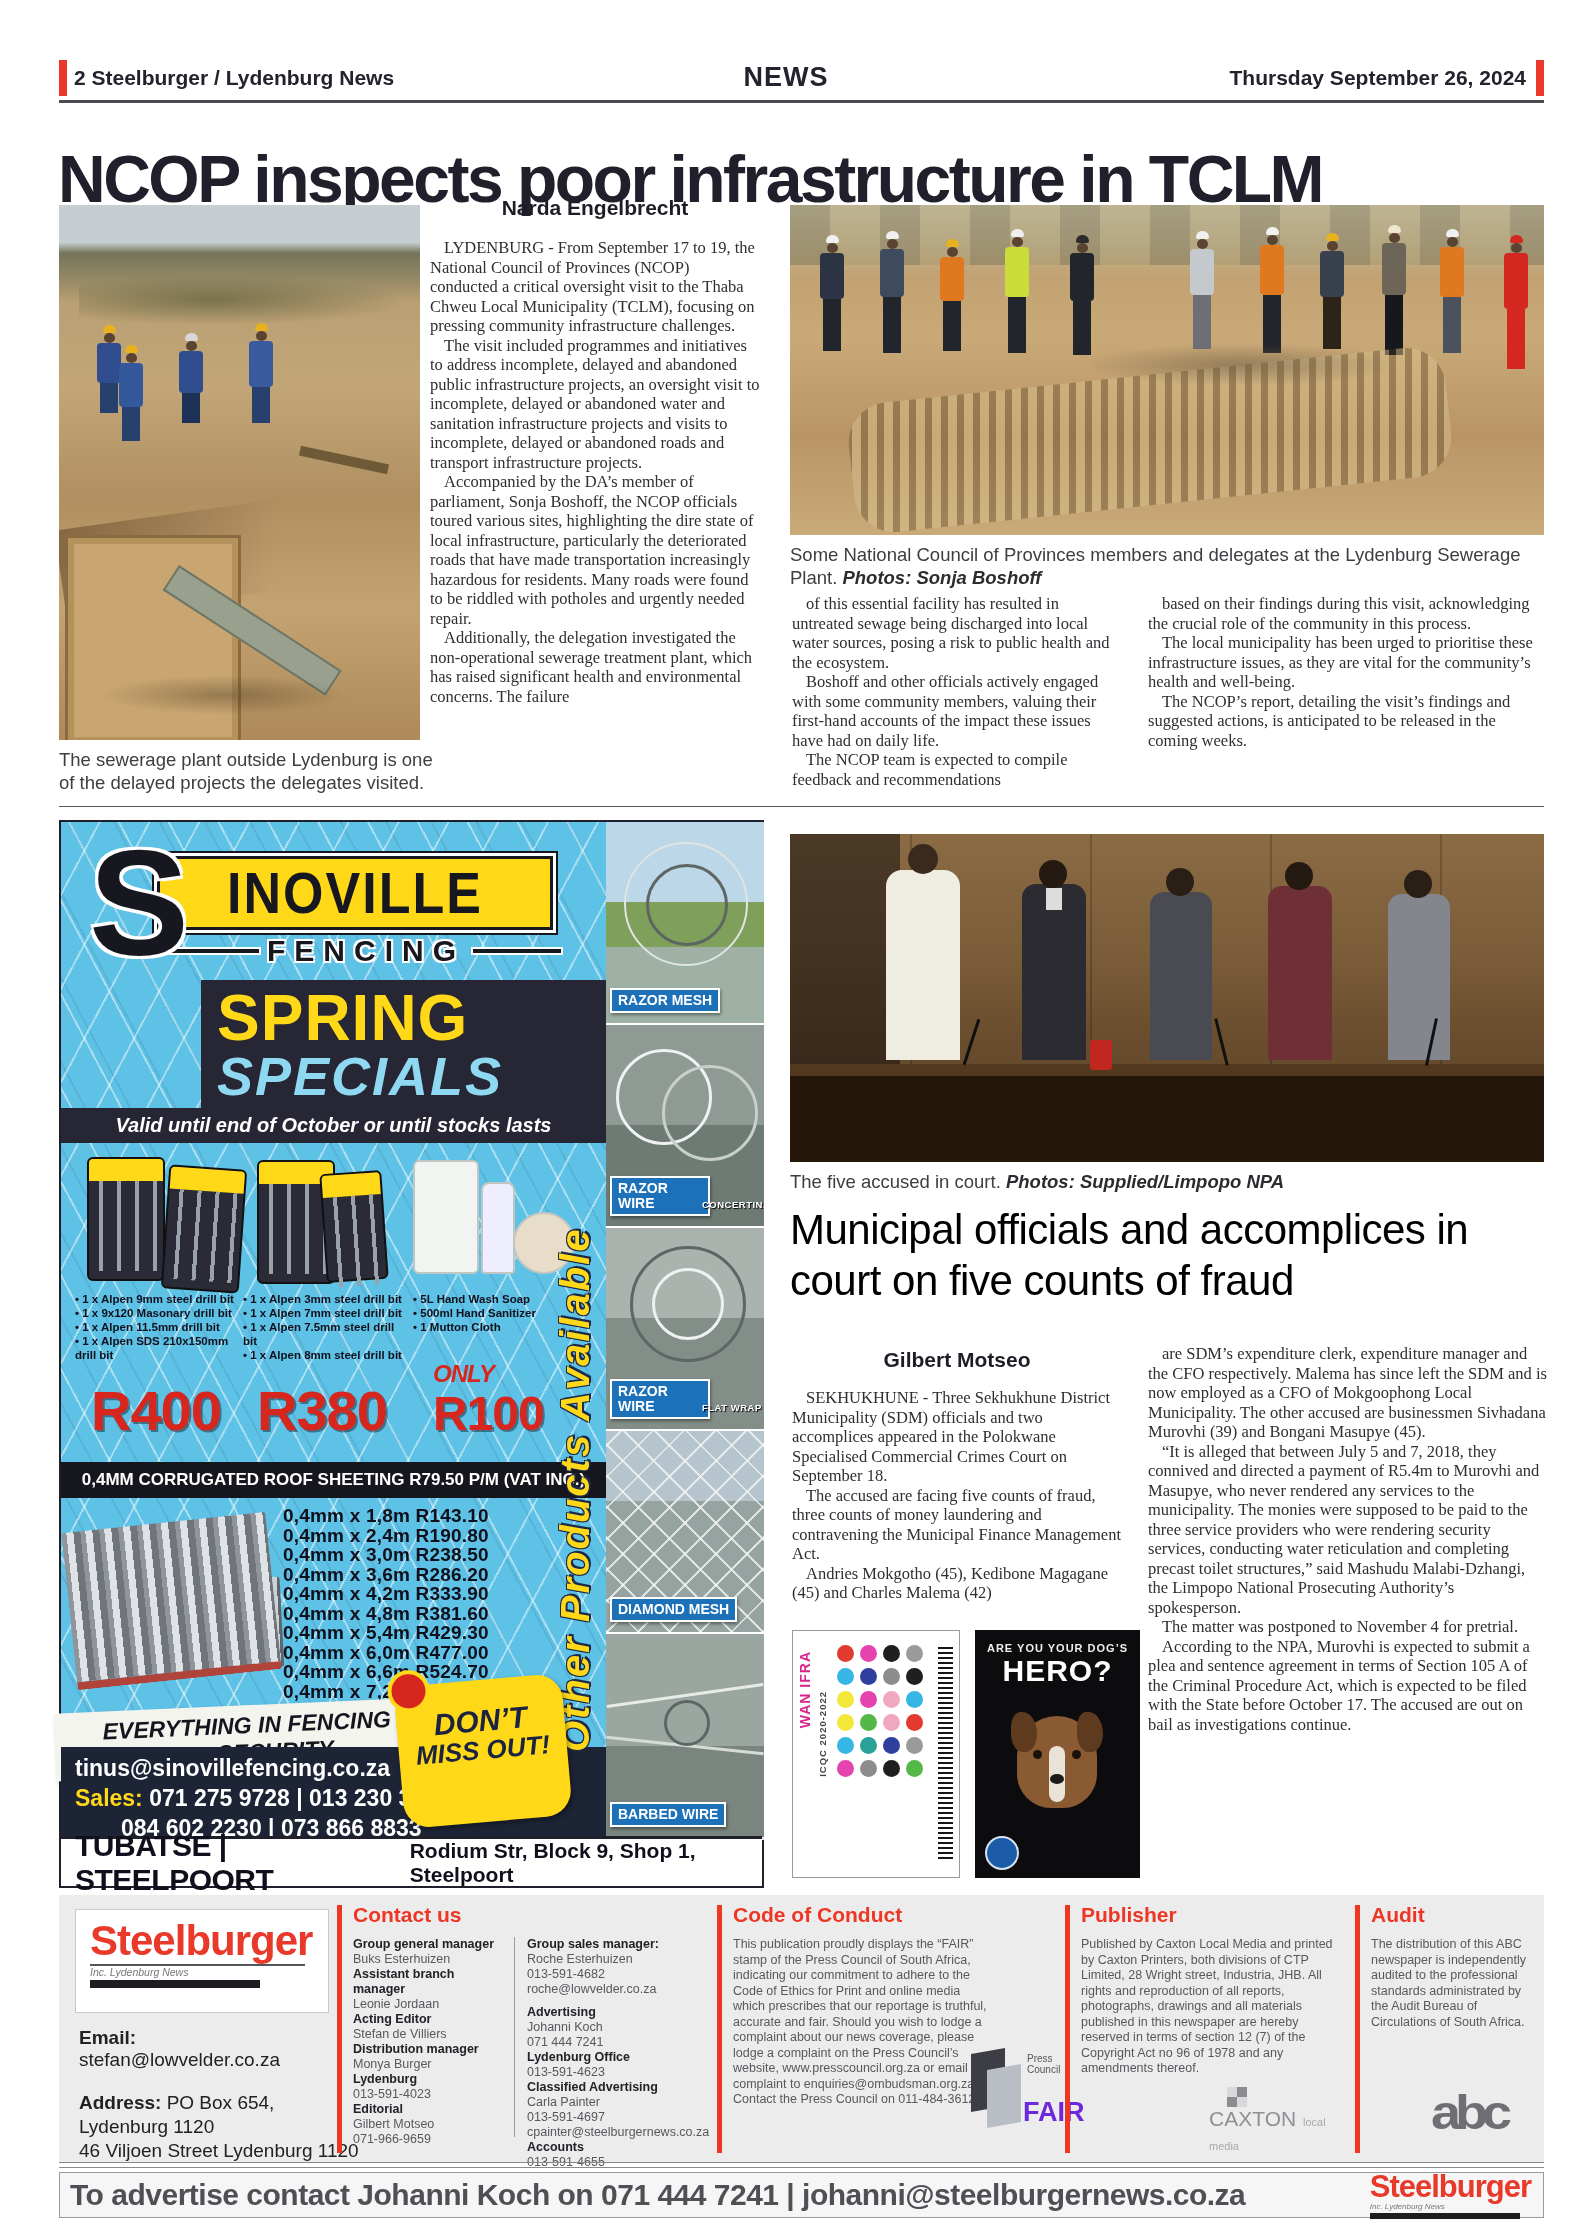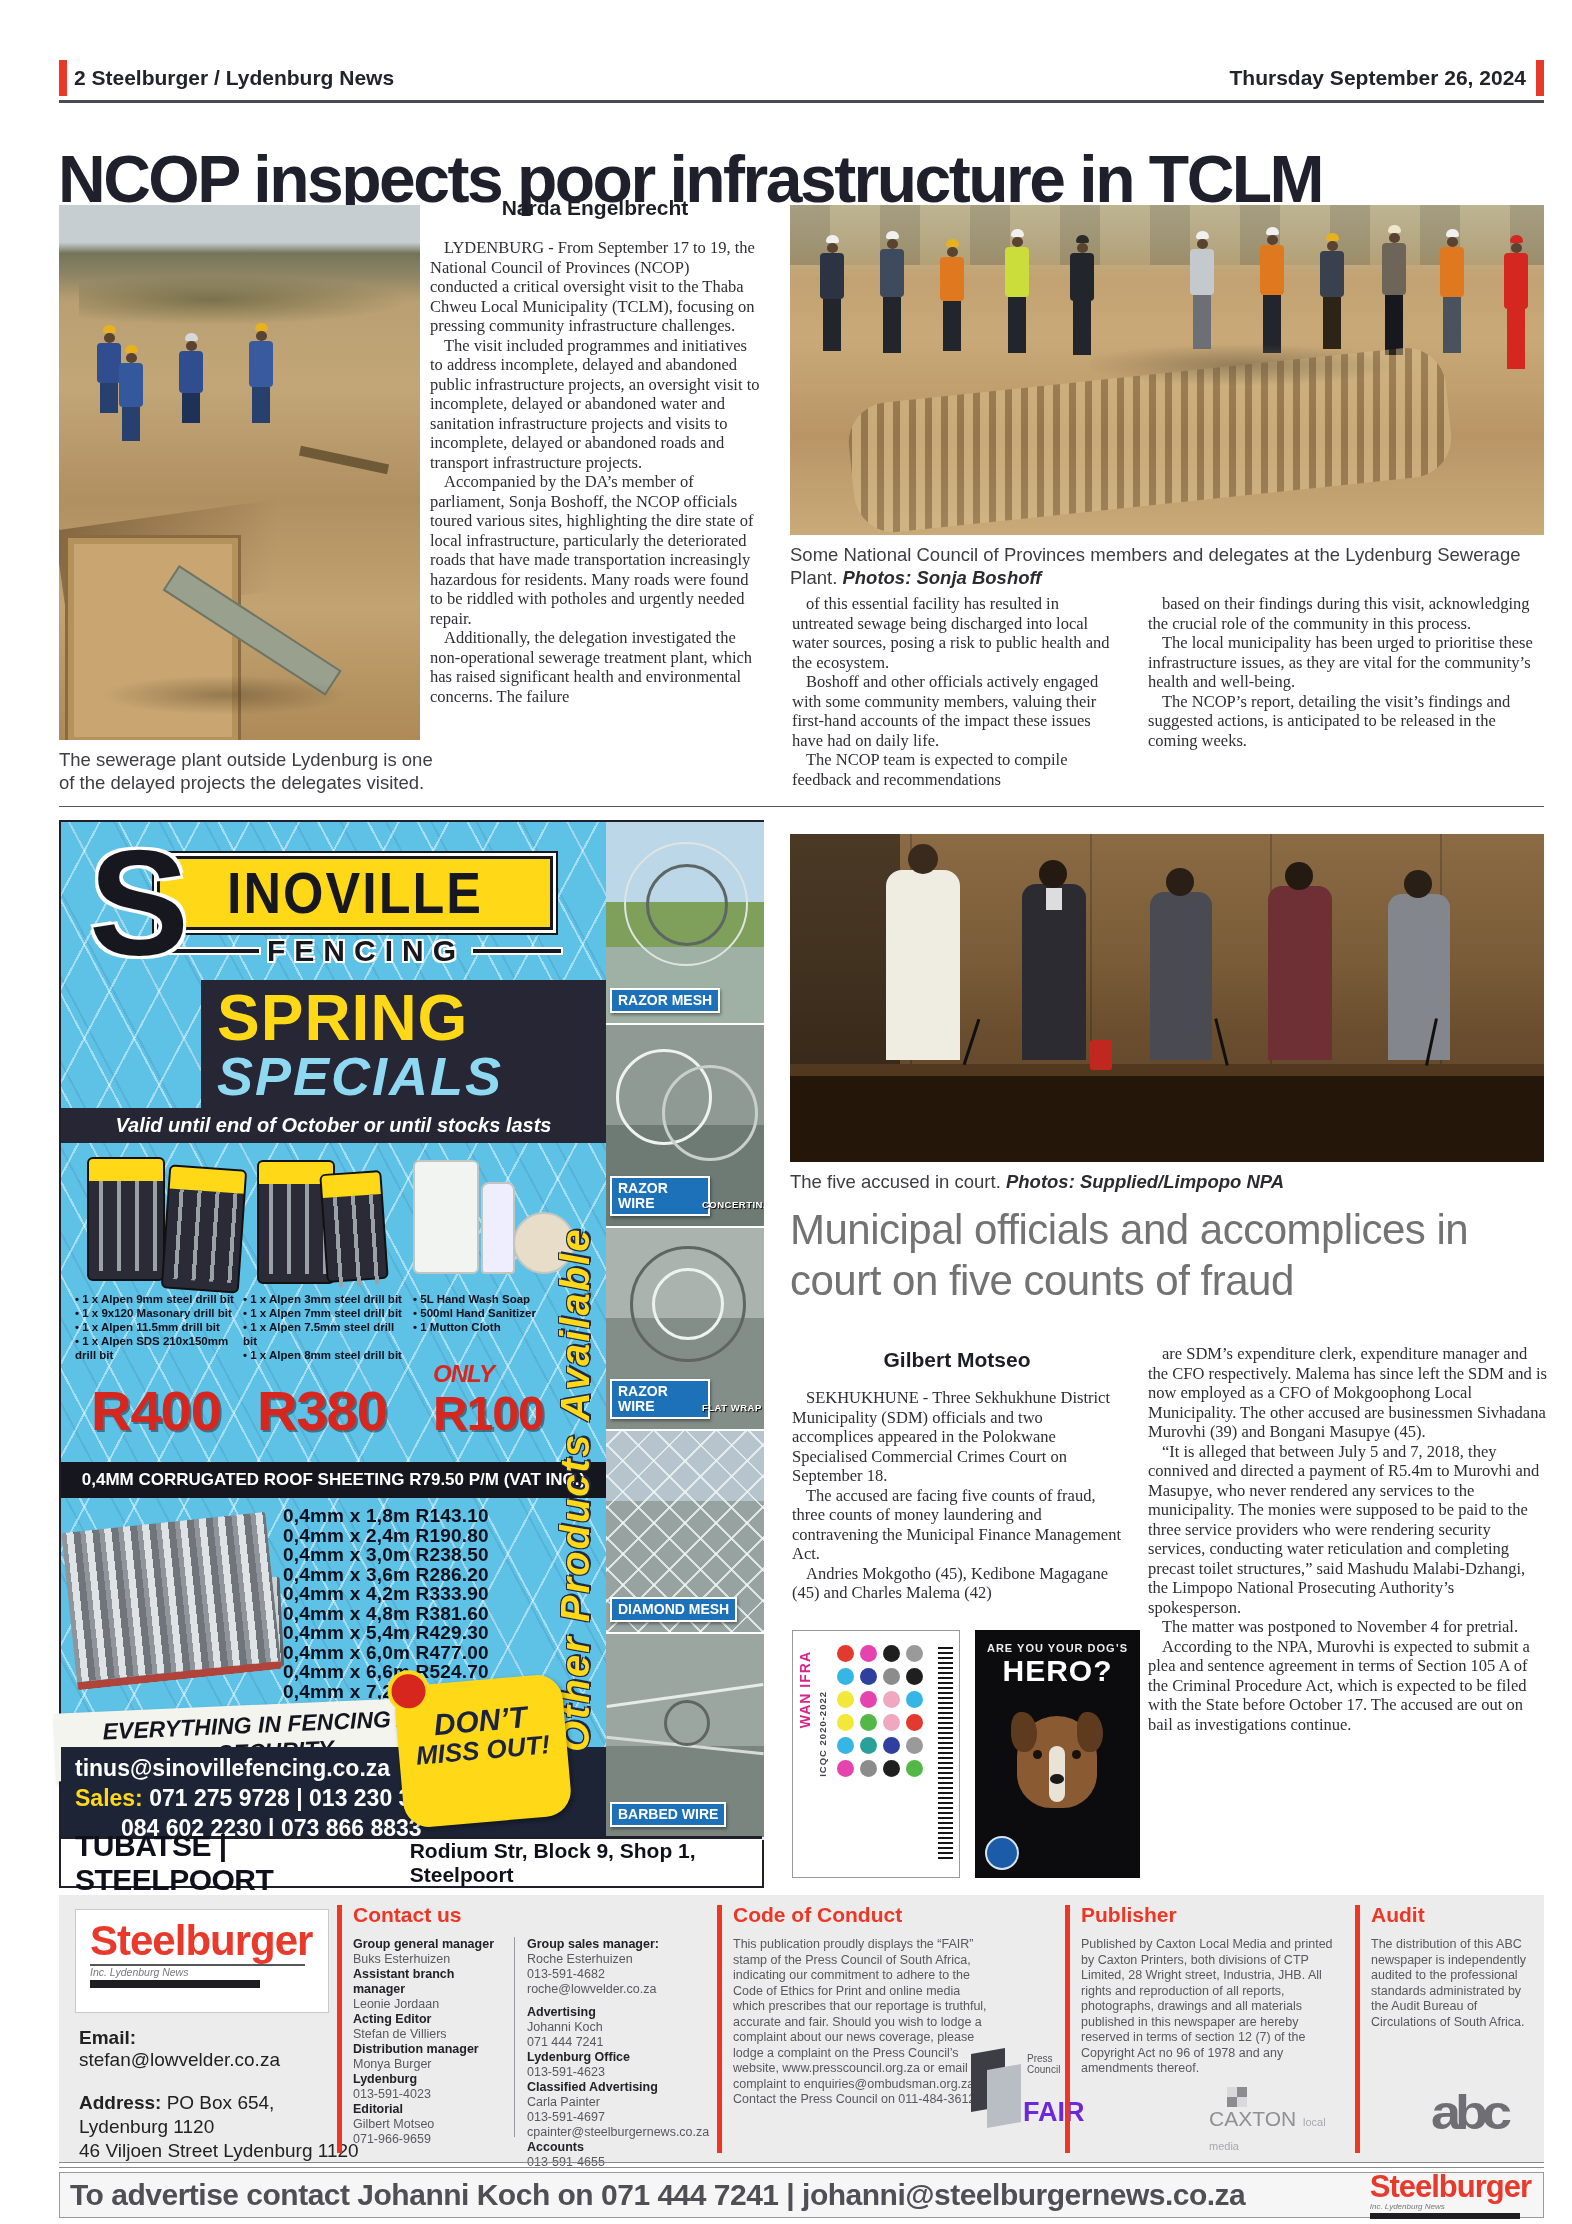--- a/index.html
+++ b/index.html
@@ -92,21 +92,21 @@
   .rail-label{position:absolute;left:4px;bottom:10px;background:#1c71b8;border:2px solid #fff;color:#fff;
      font-size:14px;font-weight:800;line-height:15px;padding:3px 6px;box-shadow:1px 2px 3px rgba(0,0,0,.4);}
   .rail-sub{position:absolute;left:96px;bottom:16px;color:#fff;font-size:9.5px;font-weight:700;
      text-shadow:1px 1px 1px #000;letter-spacing:.5px;}
   .ad-bottombar{position:absolute;left:0;bottom:0;width:100%;height:50px;background:#fff;border-top:3px solid #20202c;
      display:flex;align-items:center;box-sizing:border-box;}
   .ad-loc-main{font-size:30px;font-weight:800;color:#10101c;margin-left:14px;letter-spacing:-.5px;}
   .ad-loc-sub{font-size:21px;font-weight:700;color:#10101c;margin-left:16px;}
 
   
-  .headline2{font-size:42px;font-weight:400;letter-spacing:-.5px;color:#737373;line-height:1.22;}
+  .headline2{font-size:42px;font-weight:400;letter-spacing:-.5px;color:#000000;line-height:1.22;}
   .strip-box{position:absolute;left:792px;top:1630px;width:168px;height:248px;background:#fff;border:1px solid #9a9a9a;box-sizing:border-box;}
   .dotgrid{position:absolute;left:44px;top:14px;display:grid;grid-template-columns:repeat(4,17px);gap:6px;}
   .dot{width:17px;height:17px;border-radius:50%;}
   .wan1{position:absolute;left:4px;top:20px;writing-mode:vertical-rl;transform:rotate(180deg);
         font-size:14px;font-weight:800;color:#d6268c;letter-spacing:1px;}
   .wan2{position:absolute;left:24px;top:60px;writing-mode:vertical-rl;transform:rotate(180deg);
         font-size:9.5px;font-weight:700;color:#44444c;letter-spacing:1px;}
   .barcode{position:absolute;right:6px;top:16px;width:15px;height:214px;
         background:repeating-linear-gradient(180deg,#151515 0 2px,#fff 2px 5px);}
   .poster{position:absolute;left:975px;top:1630px;width:165px;height:248px;background:#0c0c0e;overflow:hidden;}
@@ -151,20 +151,21 @@
   .banner-logo .sb-bar{height:6px;width:150px;}
 </style>
 </head>
 <body>
 
 <div id="page">
 
   <div class="hdr-accent" style="left:59px;"></div>
   <div class="hdr-accent" style="left:1536px;"></div>
   <div class="abs hdr-text" style="left:74px;top:66px;">2 Steelburger / Lydenburg News</div>
+  <div class="abs hdr-center" style="left:0;top:62px;width:1572px;text-align:center;">NEWS</div>
   <div class="abs hdr-text" style="right:46px;top:66px;">Thursday September 26, 2024</div>
   <div class="hdr-rule" style="top:100px;"></div>
 
   <div class="abs headline1" style="left:58px;top:105px;margin-top:41px;">NCOP inspects poor infrastructure in TCLM</div>
   <div class="abs byline" style="left:430px;top:196px;width:330px;">Narda Engelbrecht</div>
 
   <div class="photo" style="left:59px;top:205px;width:361px;height:535px;
        background:linear-gradient(180deg,#c6ced1 0%,#c6ced1 7%,#75755a 9%,#8d8464 13%,#b99f72 18%,#c2a678 34%,#b08f60 55%,#c4a372 75%,#ad8a58 100%);">
     <div class="abs" style="left:20px;top:70px;width:330px;height:50px;background:radial-gradient(ellipse at 40% 50%,rgba(60,70,40,.5),rgba(60,70,40,0) 70%);"></div>
     <div class="person" style="left:38px;top:120px;">

